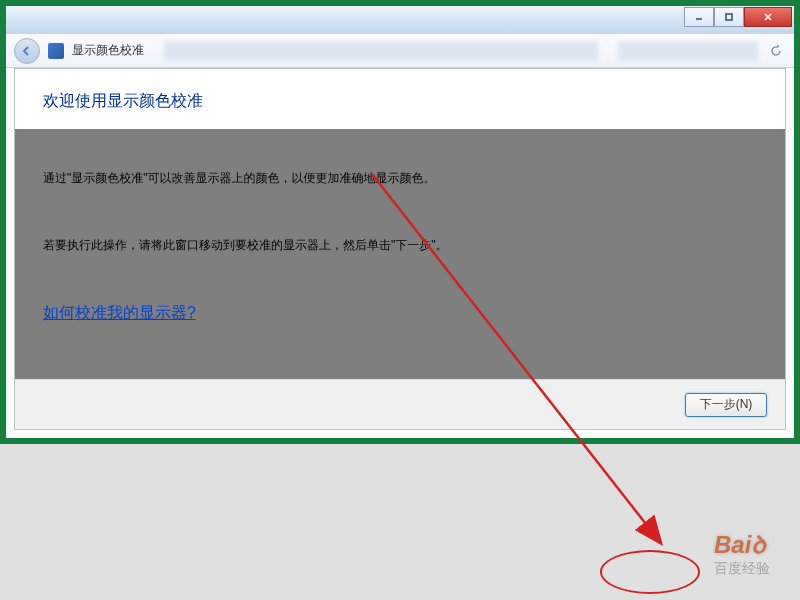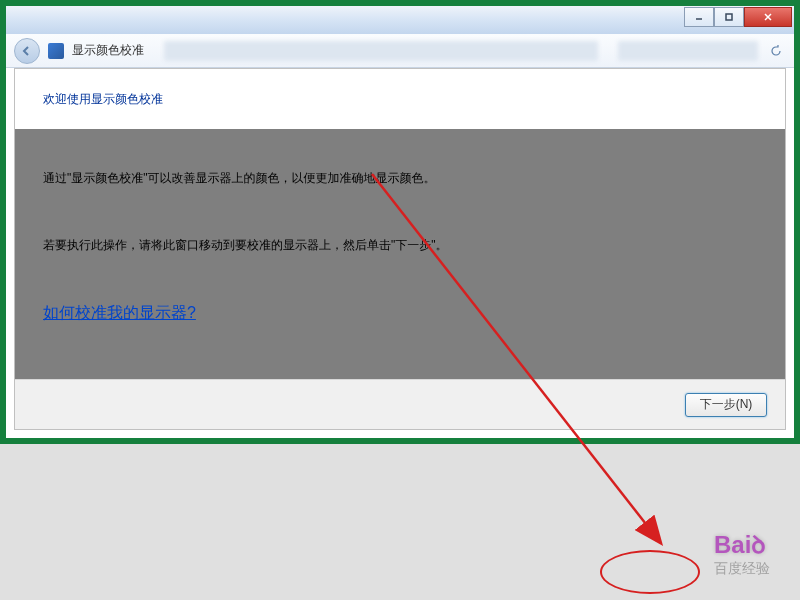--- a/index.html
+++ b/index.html
@@ -134,21 +134,21 @@
       background: #fff;
       border: 1px solid #c0c0c0;
     }
     
     .dialog-header {
       padding: 22px 28px 18px 28px;
       background: #fff;
     }
     
     .dialog-title {
-      font-size: 12px;
+      font-size: 16px;
       color: #003399;
       font-weight: normal;
     }
     
     .dialog-body {
       background: #7f7f7f;
       position: absolute;
       top: 60px;
       left: 0;
       right: 0;
@@ -231,22 +231,23 @@
       bottom: 22px;
       right: 30px;
       z-index: 98;
       pointer-events: none;
       opacity: 0.7;
     }
     
     .watermark-logo {
       font-size: 24px;
       font-weight: bold;
-      color: #a21caf;
+      color: #c2410c;
       text-shadow: 0 0 4px rgba(0,0,0,0.3);
+      font-style: italic;
     }
     
     .watermark-sub {
       font-size: 14px;
       color: #888;
     }
   </style>
 </head>
 <body>
 

